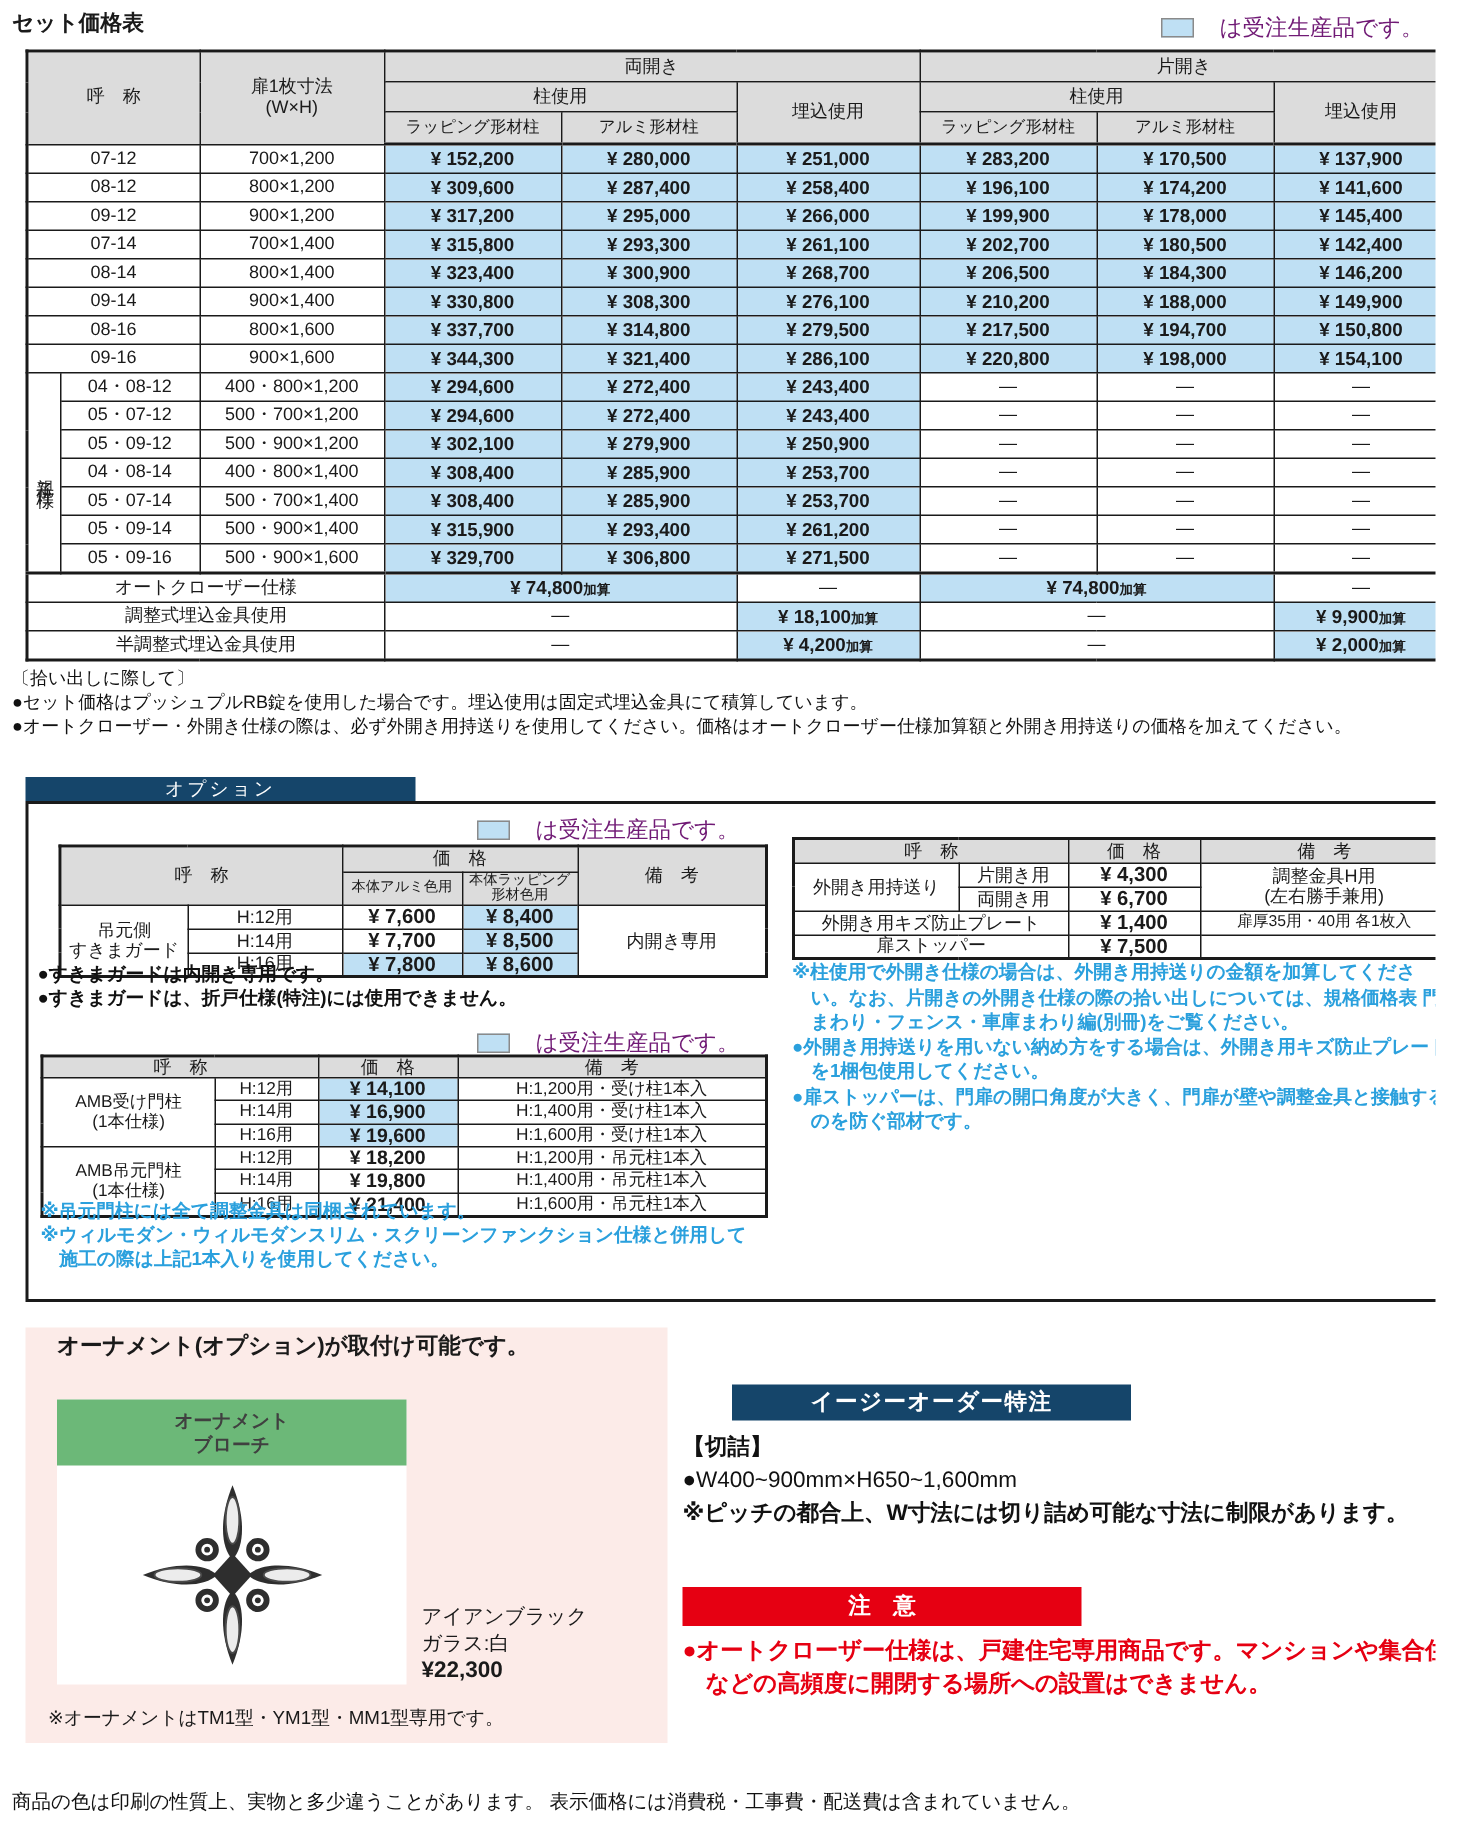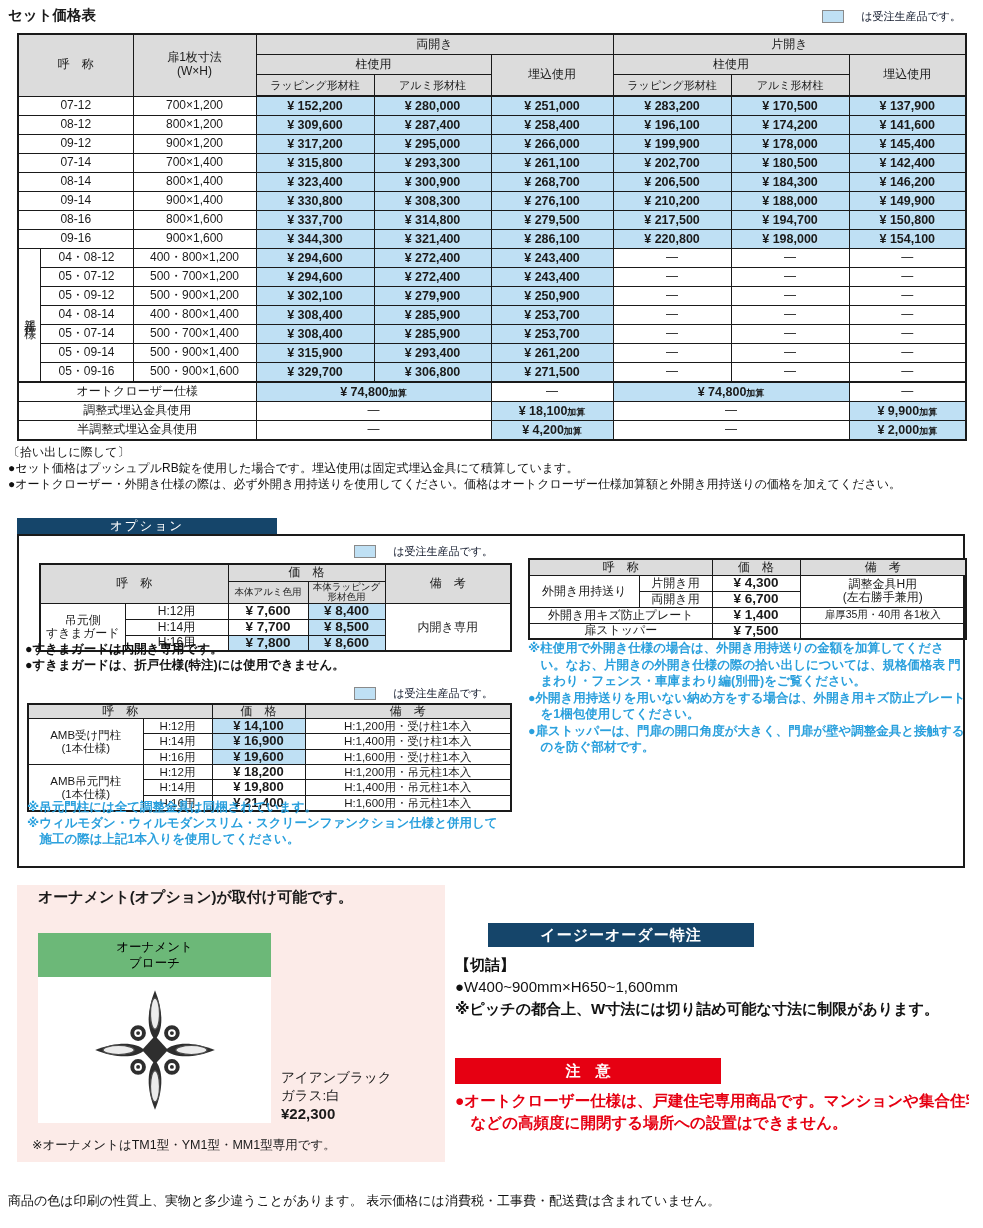--- a/index.html
+++ b/index.html
@@ -1,22 +1,22 @@
 <!DOCTYPE html>
 <html><head>
 <meta charset="utf-8">
 <style>
   html,body{margin:0;padding:0;background:#fff;}
   .page{position:relative;width:957px;height:1228px;background:#fff;overflow:hidden;
-        font-family:"Liberation Sans","DejaVu Sans",sans-serif;color:#1a1a1a;padding-left:12px;}
+        font-family:"Liberation Sans","DejaVu Sans",sans-serif;color:#1a1a1a;}
   .abs{position:absolute;}
 
   
   .page-title{left:8px;top:6px;font-size:14.5px;font-weight:bold;}
-  .legend{display:flex;align-items:center;gap:17px;font-size:11px;color:#0f172a;}
+  .legend{display:flex;align-items:center;gap:17px;font-size:15px;color:#701a75;}
   .legend .sw{width:20px;height:11px;background:#bfe0f4;border:1px solid #8a8a8a;display:inline-block;}
   .legend-top{right:8px;top:9px;}
 
   
   table{border-collapse:collapse;table-layout:fixed;}
   .main-table{left:17px;top:33px;width:948px;border:2px solid #1a1a1a;font-size:12px;}
   .main-table th,.main-table td{border:1px solid #1a1a1a;text-align:center;vertical-align:middle;
       padding:0;white-space:pre-line;overflow:hidden;line-height:1.15;}
   .main-table th{background:#dcdcdc;font-weight:normal;height:19px;}
   .main-table .h3 th{font-size:11px;height:20px;border-bottom:2px solid #1a1a1a;}
@@ -64,21 +64,21 @@
   .t-amb th{height:13px;}
   .t-amb td{height:12px;font-size:11.5px;}
   .t-amb .c-price{font-size:13px;}
   .amb-notes{left:27px;top:799px;width:480px;font-size:12.5px;line-height:16px;color:#2aa0dd;font-weight:bold;}
   .amb-notes div{padding-left:1em;text-indent:-1em;}
 
   
   .pink-box{left:17px;top:885px;width:428px;height:277px;background:#fcebe8;}
   .orn-title{left:21px;top:3px;font-size:15px;font-weight:bold;position:absolute;}
   .orn-card{left:21px;top:48px;width:233px;height:190px;position:absolute;background:#fff;}
-  .orn-head{height:44px;background:#6cb878;color:#000000;font-size:12.5px;font-weight:normal;
+  .orn-head{height:44px;background:#6cb878;color:#404040;font-size:12.5px;font-weight:bold;
             display:flex;align-items:center;justify-content:center;text-align:center;white-space:pre-line;line-height:1.3;}
   .orn-img{height:146px;display:flex;align-items:center;justify-content:center;}
   .orn-price{left:264px;top:184px;position:absolute;font-size:13.5px;line-height:18px;}
   .orn-price b{font-size:15px;}
   .orn-note{left:15px;top:252px;position:absolute;font-size:12.5px;}
 
   .easy-bar{left:455px;top:923px;width:266px;height:24px;background:#15456a;color:#fff;
             font-size:15px;font-weight:bold;text-align:center;line-height:24px;letter-spacing:1px;margin-left:33px;}
   .easy-body{left:455px;top:954px;width:515px;font-size:15px;line-height:22px;color:#111;}
   .easy-body .eb1{font-weight:bold;}

